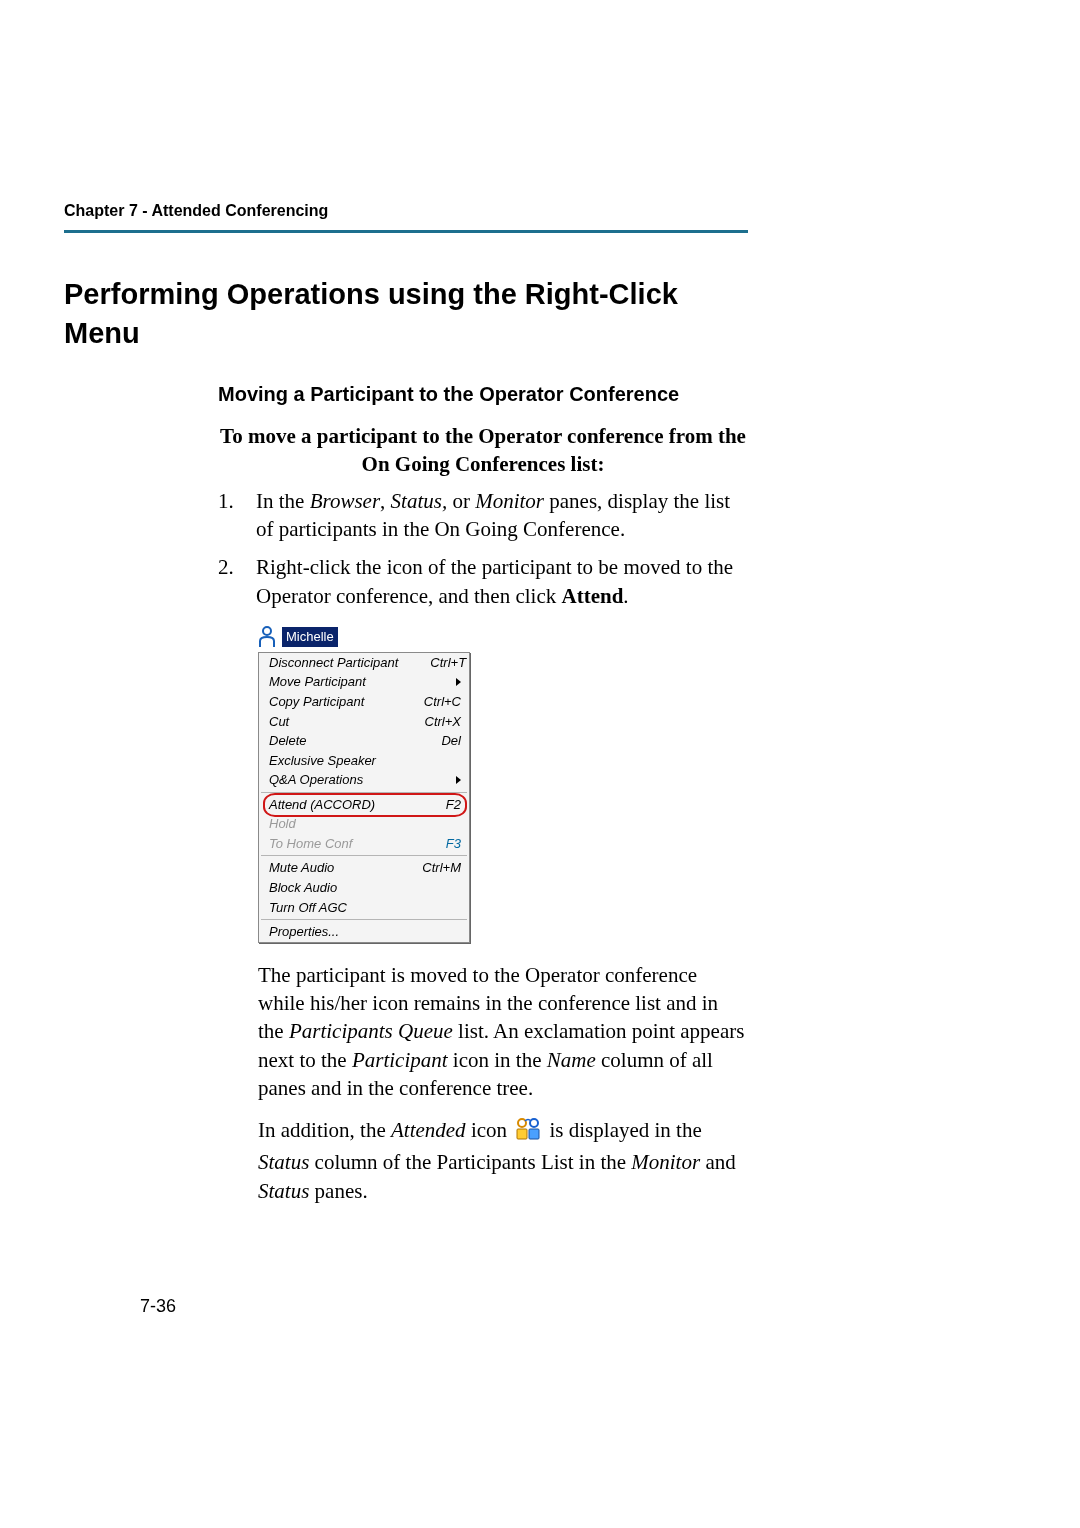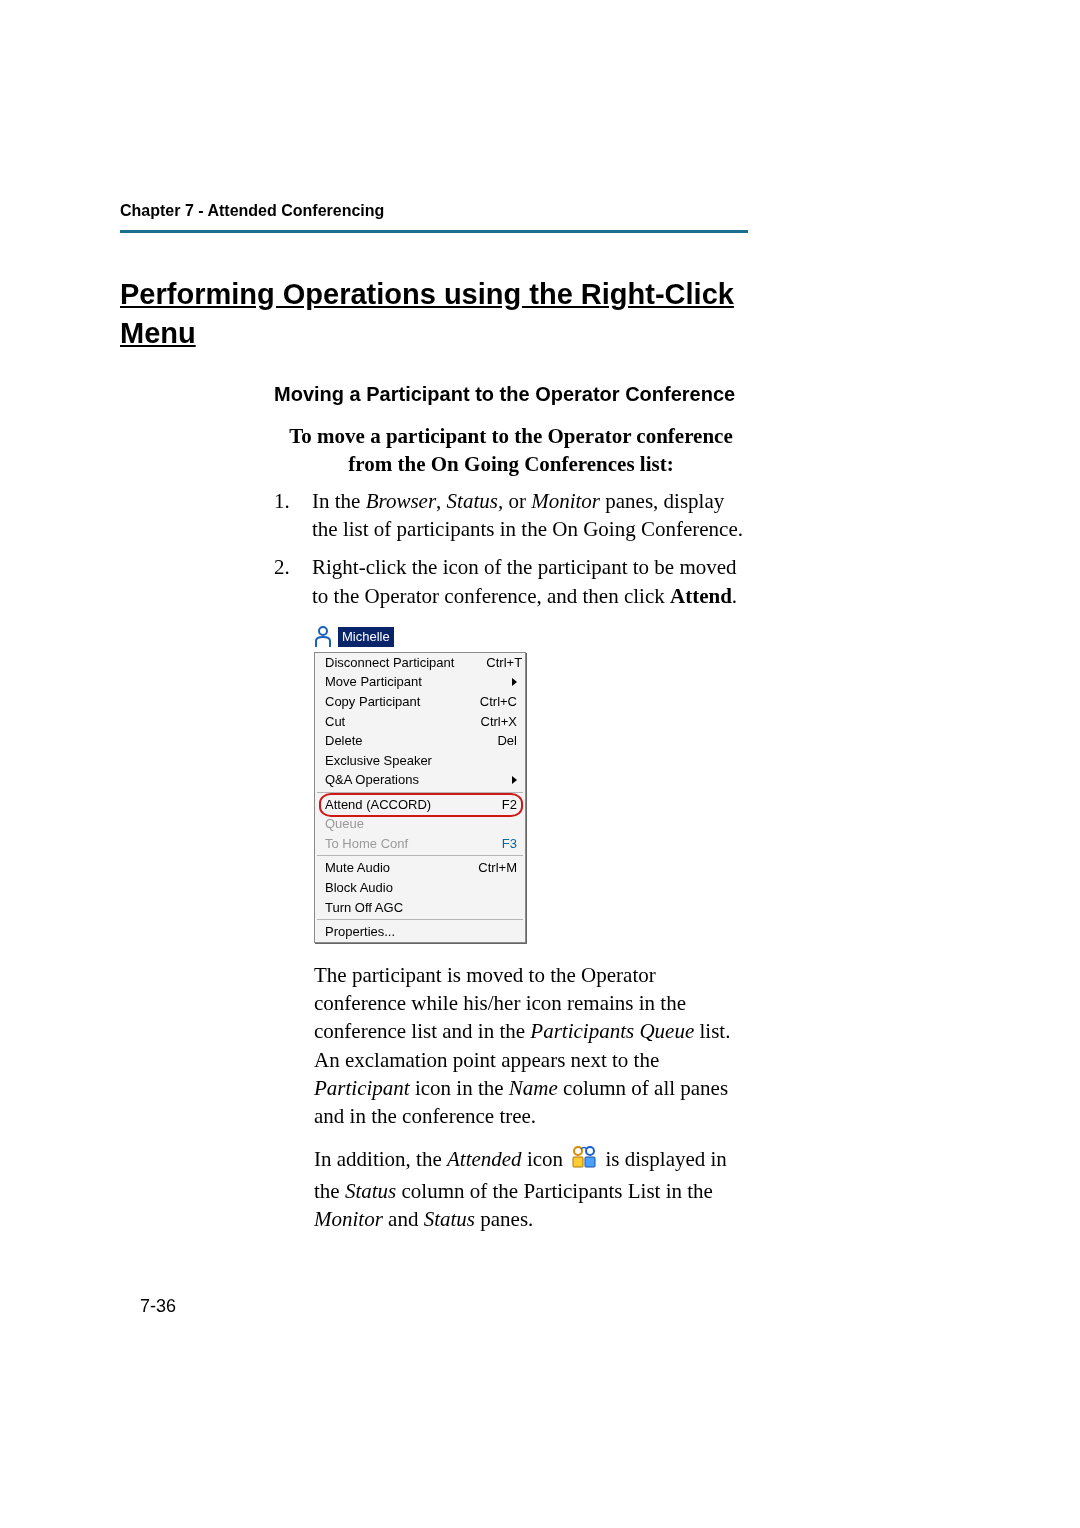--- a/index.html
+++ b/index.html
@@ -7,39 +7,38 @@
     padding: 0;
     background: #ffffff;
     font-family: "Times New Roman", Times, serif;
     color: #000000;
   }
   .page {
     width: 868px;
     height: 1528px;
     position: relative;
     box-sizing: border-box;
-    padding: 200px 120px 0 120px;
+    padding: 200px 120px 0 64px;
     font-size: 21px;
     line-height: 1.35;
   }
   .chapter-header {
     font-family: Arial, Helvetica, sans-serif;
     font-weight: bold;
     font-size: 16px;
     color: #000;
     padding-bottom: 8px;
     border-bottom: 3px solid #1d6f8e;
     margin-bottom: 42px;
   }
   h1.section-title {
     font-family: Arial, Helvetica, sans-serif;
     font-weight: bold;
     font-size: 29px;
     margin: 0 0 28px 0;
-    text-decoration: underline;
   }
   h2.sub-title {
     font-family: Arial, Helvetica, sans-serif;
     font-weight: bold;
     font-size: 20px;
     margin: 0 0 14px 0;
     padding-left: 154px;
   }
   .instr-block {
     padding-left: 154px;
@@ -94,20 +93,21 @@
     border: 1px solid #8a8a8a;
     background: #f4f4f4;
     box-shadow: 1px 1px 0 #666;
   }
   .menu-item {
     display: flex;
     justify-content: space-between;
     align-items: center;
     padding: 1px 8px 1px 10px;
     white-space: nowrap;
+    font-style: italic;
   }
   .menu-item.disabled { color: #9a9a9a; }
   .menu-item .shortcut { color: #000; font-size: 13px; margin-left: 32px; }
   .menu-item.disabled .shortcut { color: #0369a1; }
   .menu-sep {
     border-top: 1px solid #b5b5b5;
     margin: 2px 2px;
   }
   .submenu-arrow {
     width: 0; height: 0;
@@ -220,21 +220,21 @@
           </div>
           <div class="menu-sep"></div>
           <div class="attend-row-wrap">
             <div class="menu-item">
               <span>Attend (ACCORD)</span>
               <span class="shortcut">F2</span>
             </div>
             <div class="attend-oval"></div>
           </div>
           <div class="menu-item disabled">
-            <span>Queue</span>
+            <span>Hold</span>
             <span class="shortcut"></span>
           </div>
           <div class="menu-item disabled">
             <span>To Home Conf</span>
             <span class="shortcut">F3</span>
           </div>
           <div class="menu-sep"></div>
           <div class="menu-item">
             <span>Mute Audio</span>
             <span class="shortcut">Ctrl+M</span>

